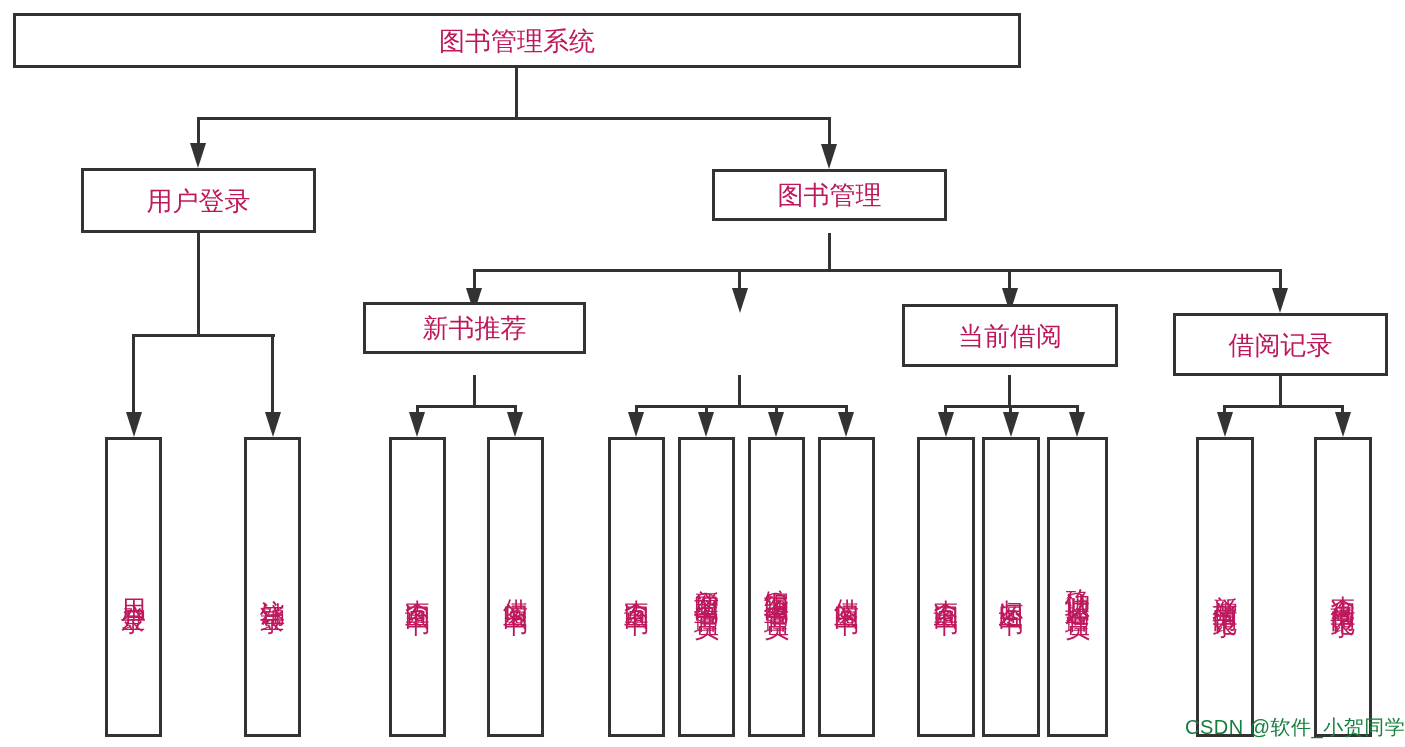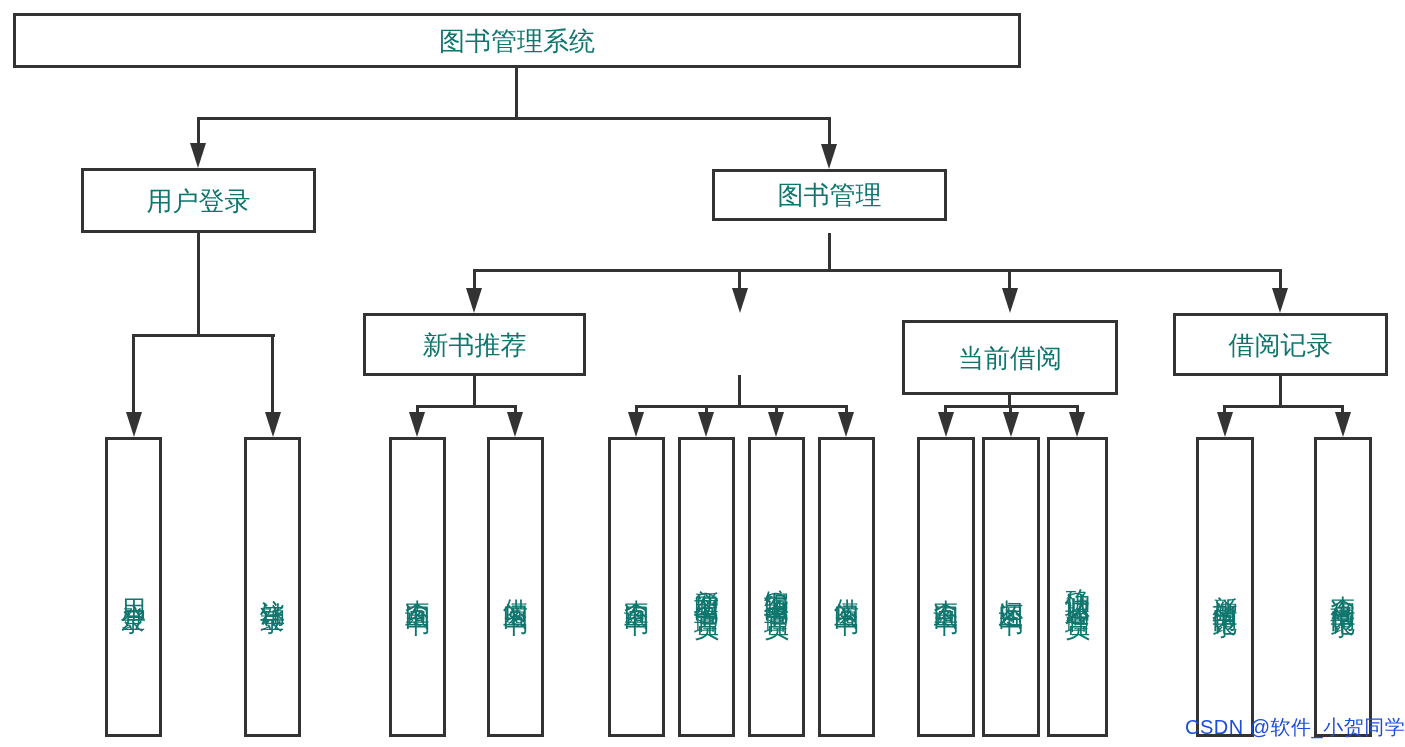--- a/index.html
+++ b/index.html
@@ -3,40 +3,40 @@
 <meta charset="utf-8">
 <style>
   html,body { margin:0; padding:0; background:#ffffff; }
   .canvas {
     position:relative; width:1405px; height:747px; background:#ffffff;
     font-family:"Liberation Sans","DejaVu Sans",sans-serif; overflow:hidden;
   }
   
   .box {
     position:absolute; box-sizing:border-box;
-    border:3px solid #333333; background:#ffffff; color:#0f766e;
+    border:3px solid #333333; background:#ffffff; color:#be185d;
     display:flex; align-items:center; justify-content:center;
     font-size:26px; line-height:1; white-space:nowrap;
   }
   .leaf {
     writing-mode:vertical-rl; text-orientation:mixed;
     font-size:25px; letter-spacing:4px; white-space:normal; line-height:1;
   }
   
   .v { position:absolute; width:3px; background:#333333; }
   .h { position:absolute; height:3px; background:#333333; }
   
   .ah {
     position:absolute; width:0; height:0;
     border-left:8px solid transparent; border-right:8px solid transparent;
     border-top:25px solid #333333;
   }
   .watermark {
     position:absolute; left:1185px; top:714px;
-    font-size:20px; letter-spacing:0.5px; color:#1d4ed8; z-index:6;
+    font-size:20px; letter-spacing:0.5px; color:#15803d; z-index:6;
     white-space:nowrap;
   }
 </style>
 </head>
 <body>
 
 <div class="canvas">
 
   <div class="v" style="left:515px;top:68px;height:51px"></div>
   <div class="h" style="left:197px;top:117px;width:634px"></div>
@@ -102,24 +102,24 @@
   </div>
 
   <div class="box" style="left:81px;top:168px;width:235px;height:65px">
     <span>用户登录</span>
   </div>
 
   <div class="box" style="left:712px;top:169px;width:235px;height:52px">
     <span>图书管理</span>
   </div>
 
-  <div class="box" style="left:363px;top:313px;width:223px;height:63px">
+  <div class="box" style="left:363px;top:302px;width:223px;height:52px">
     <span>新书推荐</span>
   </div>
-  <div class="box" style="left:902px;top:320px;width:216px;height:75px">
+  <div class="box" style="left:902px;top:304px;width:216px;height:63px">
     <span>当前借阅</span>
   </div>
   <div class="box" style="left:1173px;top:313px;width:215px;height:63px">
     <span>借阅记录</span>
   </div>
 
   <div class="box leaf" style="left:105px;top:437px;width:57px;height:300px">用户登录</div>
   <div class="box leaf" style="left:244px;top:437px;width:57px;height:300px">注销登录</div>
 
   <div class="box leaf" style="left:389px;top:437px;width:57px;height:300px">查询图书</div>

